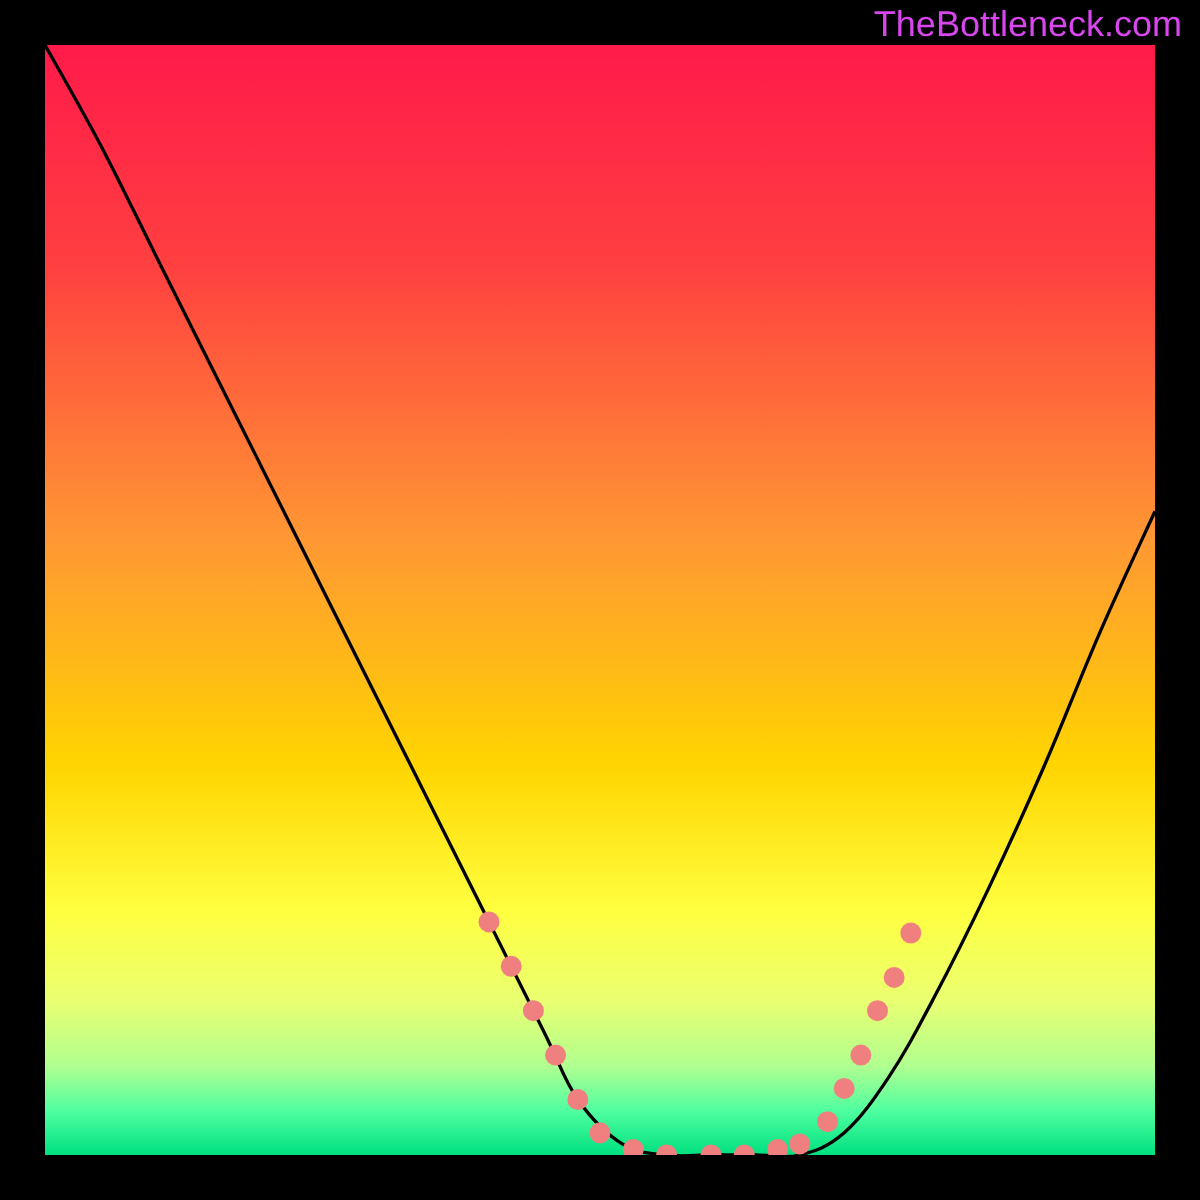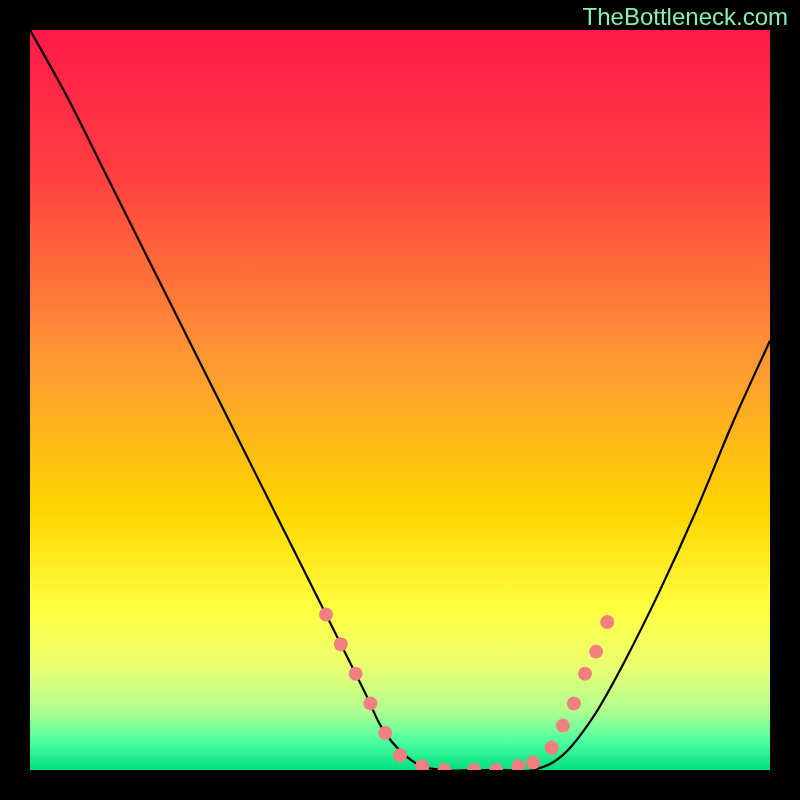--- a/index.html
+++ b/index.html
@@ -7,21 +7,21 @@
     width: 800px;
     height: 800px;
     background: #000;
     position: relative;
     overflow: hidden;
   }
   .watermark {
     position: absolute;
     top: 3px;
     right: 12px;
-    color: #86efac;
+    color: #d946ef;
     font-family: Arial, sans-serif;
     font-size: 24px;
     font-weight: 500;
     z-index: 10;
   }
   .plot-area {
     position: absolute;
     left: 30px;
     top: 30px;
     width: 740px;

